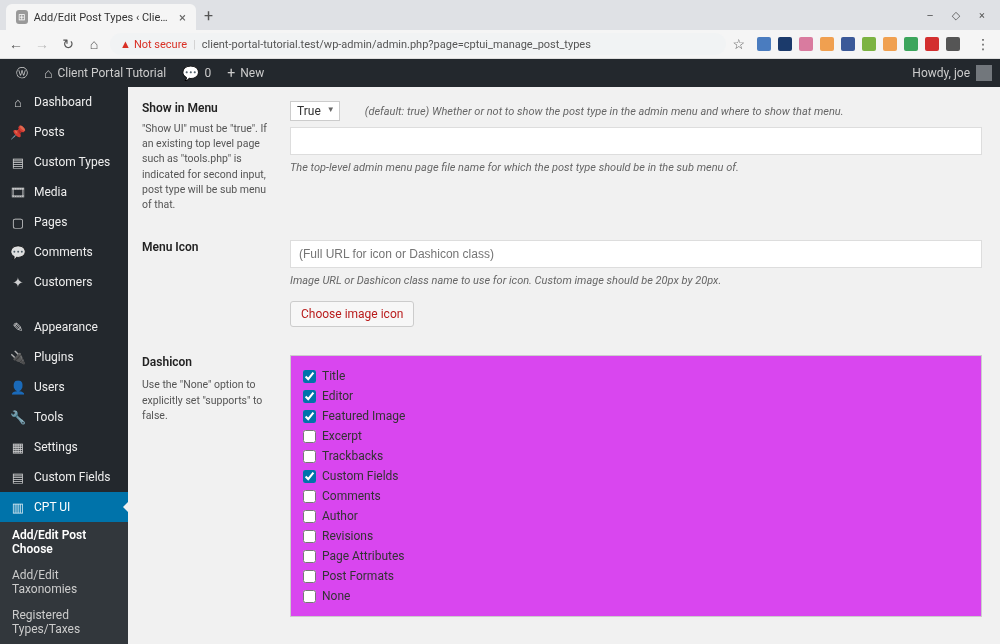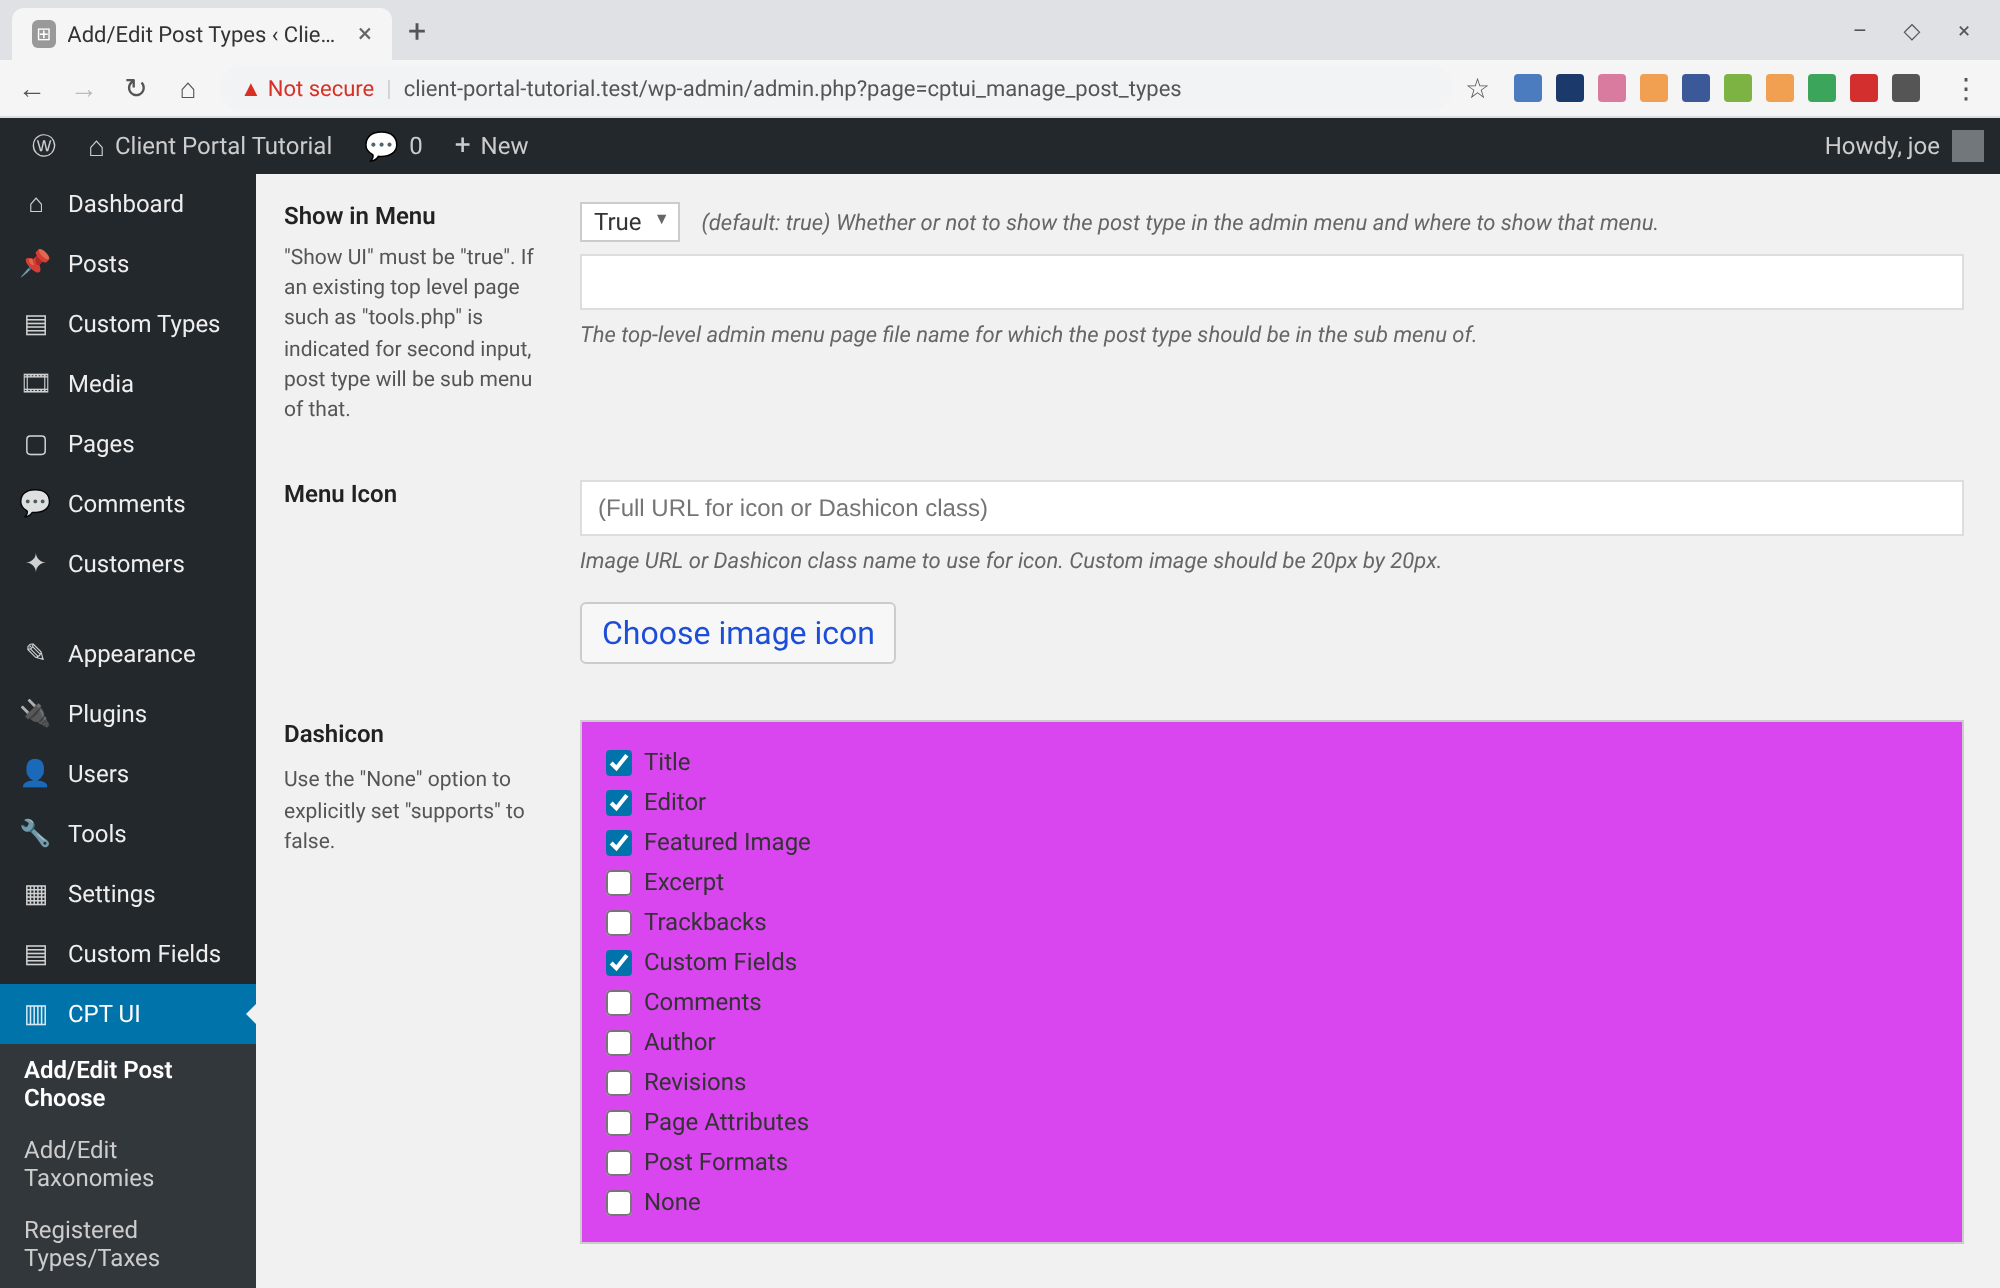--- a/index.html
+++ b/index.html
@@ -51,25 +51,25 @@
 .inner-content { background:#f1f1f1; }
 
 .field-row { display: flex; padding: 14px 0; gap: 20px; }
 .field-label-col { width: 128px; flex-shrink:0; }
 .field-label-col .label-title { font-weight: 600; font-size: 12px; color: #222; margin-bottom: 6px; }
 .field-label-col .label-desc { font-size: 10.5px; color: #555; line-height: 1.45; }
 .field-input-col { flex: 1; }
 
 .select-box { display:inline-block; border:1px solid #ccc; background:#fff; padding:2px 18px 2px 6px; font-size:12px; position:relative; }
 .select-box::after { content:'▼'; position:absolute; right:4px; top:3px; font-size:8px; color:#666; }
-.inline-help { font-style: italic; color: #666; font-size: 11px; display:inline; margin-left:8px; }
+.inline-help { font-style: italic; color: #666; font-size: 11px; display:inline; margin-left:22px; }
 .text-input { width:100%; max-width:720px; border:1px solid #ddd; background:#fff; height:28px; padding:0 8px; font-size:12px; margin:6px 0; }
 .below-help { font-style: italic; color: #666; font-size: 11px; }
 
-.button { display:inline-block; background:#f7f7f7; border:1px solid #ccc; border-radius:3px; padding:5px 10px; font-size:16px; color:#1d4ed8; cursor:pointer; }
+.button { display:inline-block; background:#f7f7f7; border:1px solid #ccc; border-radius:3px; padding:5px 10px; font-size:12px; color:#b91c1c; cursor:pointer; }
 
 .supports-box { border:1px solid #ccc; background:#d946ef; padding:10px 12px; max-width:720px; }
 .supports-box label { display:flex; align-items:center; gap:6px; padding:3px 0; font-size:12px; color:#333; }
 .supports-box input[type=checkbox] { width:13px; height:13px; accent-color:#0073aa; }
 </style>
 </head>
 <body>
 
 <div class="browser-chrome">
   <div class="tab-bar">

